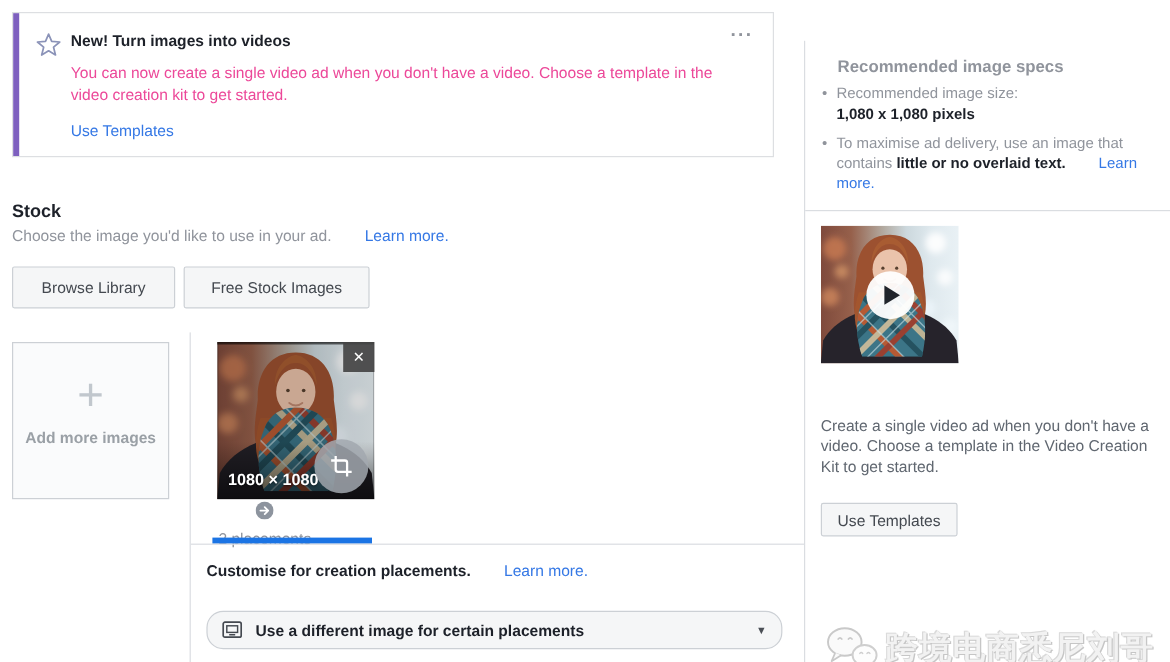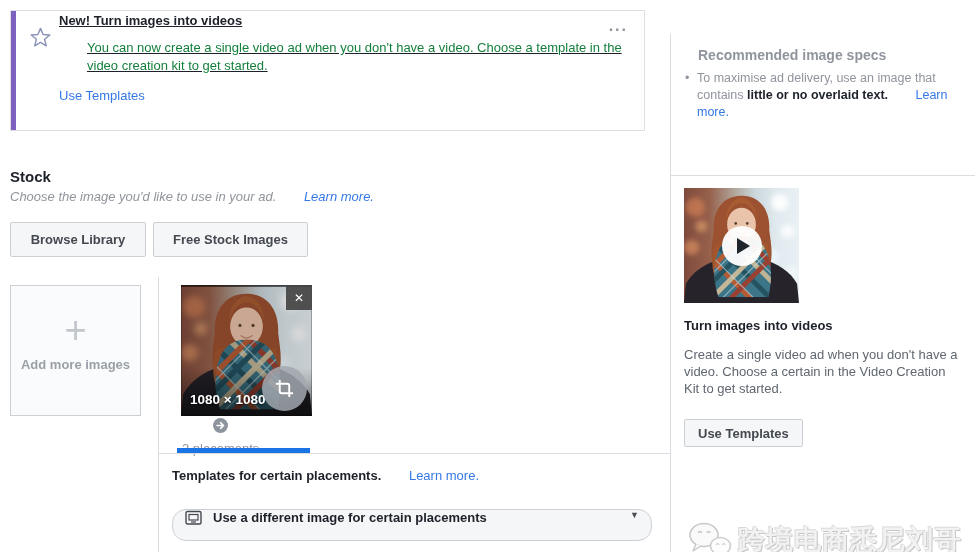--- a/index.html
+++ b/index.html
@@ -6,36 +6,36 @@
   *{box-sizing:border-box;}
   body{font-family:"Liberation Sans","DejaVu Sans",sans-serif;color:#1d2129;}
   .screen{position:relative;width:975px;height:552px;background:#fff;overflow:hidden;}
 
   
   .banner{position:absolute;left:10px;top:10px;width:635px;height:121px;
     border:1px solid #dddfe2;background:#fff;}
   .banner-accent{position:absolute;left:0;top:0;bottom:0;width:5px;
     background:var(--banner-purple,#7e60bf);}
   .banner-star{position:absolute;left:18px;top:15px;width:23px;height:23px;}
-  .banner-inner{position:absolute;left:48px;top:2px;width:566px;text-decoration:underline;}
+  .banner-inner{position:absolute;left:48px;top:15px;width:566px;}
   .banner-title{font-size:13px;font-weight:bold;color:#1d2129;}
-  .banner-body{margin-top:11px;font-size:13px;line-height:18px;color:#15803d;width:560px;margin-left:28px;}
+  .banner-body{margin-top:11px;font-size:13px;line-height:18px;color:#ec4899;width:560px;}
   .banner-link{display:inline-block;margin-top:13px;font-size:13px;
     color:var(--link-blue,#3578e5);text-decoration:none;cursor:pointer;}
   .banner-dots{position:absolute;right:16px;top:6px;font-size:16px;font-weight:bold;
     color:#90949c;letter-spacing:2px;cursor:pointer;}
 
   
   .images-title{position:absolute;left:10px;top:168px;font-size:15px;font-weight:bold;}
-  .images-sub{position:absolute;left:10px;top:189px;font-size:13px;color:#90949c;font-style:italic;}
+  .images-sub{position:absolute;left:10px;top:189px;font-size:13px;color:#90949c;}
   a.inline-link{color:var(--link-blue,#3578e5);text-decoration:none;cursor:pointer;padding-left:24px;}
 
   .btn{display:flex;align-items:center;justify-content:center;
     background:#f5f6f7;border:1px solid #ccd0d5;border-radius:2px;
-    font-family:inherit;font-size:13px;font-weight:bold;color:#444950;cursor:pointer;text-align:right;}
+    font-family:inherit;font-size:13px;font-weight:normal;color:#444950;cursor:pointer;text-align:right;}
   .btn-browse{position:absolute;left:10px;top:222px;width:136px;height:35px;}
   .btn-stock{position:absolute;left:153px;top:222px;width:155px;height:35px;}
 
   .add-box{position:absolute;left:10px;top:285px;width:131px;height:131px;
     background:#fafbfc;border:1px solid #ccd0d5;display:flex;flex-direction:column;
     align-items:center;justify-content:center;cursor:pointer;}
   .add-plus{font-size:38px;line-height:30px;color:#c1c7cd;margin-top:-14px;}
   .add-label{margin-top:12px;font-size:13px;font-weight:bold;color:#9aa0a6;}
 
   .v-divider{position:absolute;left:158px;top:277px;width:1px;height:275px;background:#dadde1;}
@@ -59,21 +59,21 @@
   .placements{position:absolute;left:182px;top:418px;display:flex;align-items:center;
     gap:8px;font-size:13px;color:#90949c;cursor:pointer;flex-direction:column;}
   .tab-indicator{position:absolute;left:177px;top:448px;width:133px;height:5px;
     background:var(--tab-blue,#1b74e4);}
 
   .customise{position:absolute;left:172px;top:468px;font-size:13px;}
   .customise b{color:#1d2129;}
 
   .dropdown{position:absolute;left:172px;top:509px;width:480px;height:32px;
     background:#f5f6f7;border:1px solid #ccd0d5;border-radius:14px;display:flex;
-    padding:0 12px;gap:11px;cursor:pointer;}
+    align-items:center;padding:0 12px;gap:11px;cursor:pointer;}
   .dropdown-label{font-size:13px;font-weight:bold;color:#1d2129;}
   .dropdown-caret{margin-left:auto;font-size:9px;color:#4b4f56;}
 
   
   .sidebar{position:absolute;left:670px;top:0;width:305px;height:552px;
     border-left:1px solid #dadde1;background:#fff;margin-top:34px;}
   .specs-title{position:absolute;left:27px;top:13px;font-size:14px;font-weight:bold;color:#90949c;}
   .specs-list{position:absolute;left:12px;top:36px;width:286px;margin:0;padding:0;
     list-style:none;font-size:12.5px;line-height:17px;color:#90949c;}
   .specs-list li{position:relative;padding-left:14px;margin-bottom:7px;}
@@ -214,56 +214,59 @@
       <circle cx="7.5" cy="7.5" r="7.5" fill="#8d949e"></circle>
       <path d="M4 7.5 H10 M7.6 4.6 L10.5 7.5 L7.6 10.4" fill="none" stroke="#fff" stroke-width="1.5" stroke-linecap="round" stroke-linejoin="round"></path>
     </svg>
     <span>2 placements</span>
   </div>
 
   <div class="tab-indicator"></div>
   <div class="h-divider"></div>
 
   <div class="customise">
-    <b>Templates for certain placements.</b>
+    <b>Customise for creation placements.</b>
     <a class="inline-link">Learn more.</a>
   </div>
 
   <div class="dropdown">
     <svg width="17" height="16" viewBox="0 0 17 16">
       <rect x="1" y="1.5" width="15" height="12.5" rx="1.5" fill="none" stroke="#444950" stroke-width="1.4"></rect>
       <rect x="4" y="4.5" width="9" height="5.5" fill="none" stroke="#444950" stroke-width="1.2"></rect>
       <path d="M6 12 H11" stroke="#444950" stroke-width="1.2"></path>
     </svg>
     <span class="dropdown-label">Use a different image for certain placements</span>
     <span class="dropdown-caret">▼</span>
   </div>
 
   <aside class="sidebar">
     <div class="specs-title">Recommended image specs</div>
     <ul class="specs-list">
       <li>
+        <span>Recommended image size:</span><br>
+        <b>1,080 x 1,080 pixels</b>
+      </li>
+      <li>
         <span>To maximise ad delivery, use an image that contains </span><b>little or no overlaid text.</b>
         <a class="inline-link">Learn more.</a>
       </li>
     </ul>
 
     <div class="sb-divider"></div>
 
     <div class="video-thumb">
       <svg class="photo">
           <use href="#photoSym"></use>
         </svg>
       <div class="play-btn">
         <div class="play-tri"></div>
       </div>
     </div>
 
-    <div class="video-title">Turn images into videos</div>
-    <div class="video-body">Create a single video ad when you don't have a video. Choose a certain in the Video Creation Kit to get started.</div>
+    <div class="video-body">Create a single video ad when you don't have a video. Choose a template in the Video Creation Kit to get started.</div>
     <button class="btn btn-templates">Use Templates</button>
 
     <div class="watermark">
       <svg width="46" height="40" viewBox="0 0 46 40">
         <ellipse cx="17" cy="15" rx="14" ry="11.5" fill="#fafafa" stroke="#c9c9c9" stroke-width="1.6"></ellipse>
         <path d="M9 24 L6 31 L14 26" fill="#fafafa" stroke="#c9c9c9" stroke-width="1.4" stroke-linejoin="round"></path>
         <path d="M11.5 12.5 q1.5 -2 3 0" fill="none" stroke="#c9c9c9" stroke-width="1.4" stroke-linecap="round"></path>
         <path d="M20 12.5 q1.5 -2 3 0" fill="none" stroke="#c9c9c9" stroke-width="1.4" stroke-linecap="round"></path>
         <ellipse cx="33.5" cy="26" rx="10" ry="8.5" fill="#fdfdfd" stroke="#cfcfcf" stroke-width="1.6"></ellipse>
         <path d="M39 33 L42 38 L35 34.5" fill="#fdfdfd" stroke="#cfcfcf" stroke-width="1.3" stroke-linejoin="round"></path>

